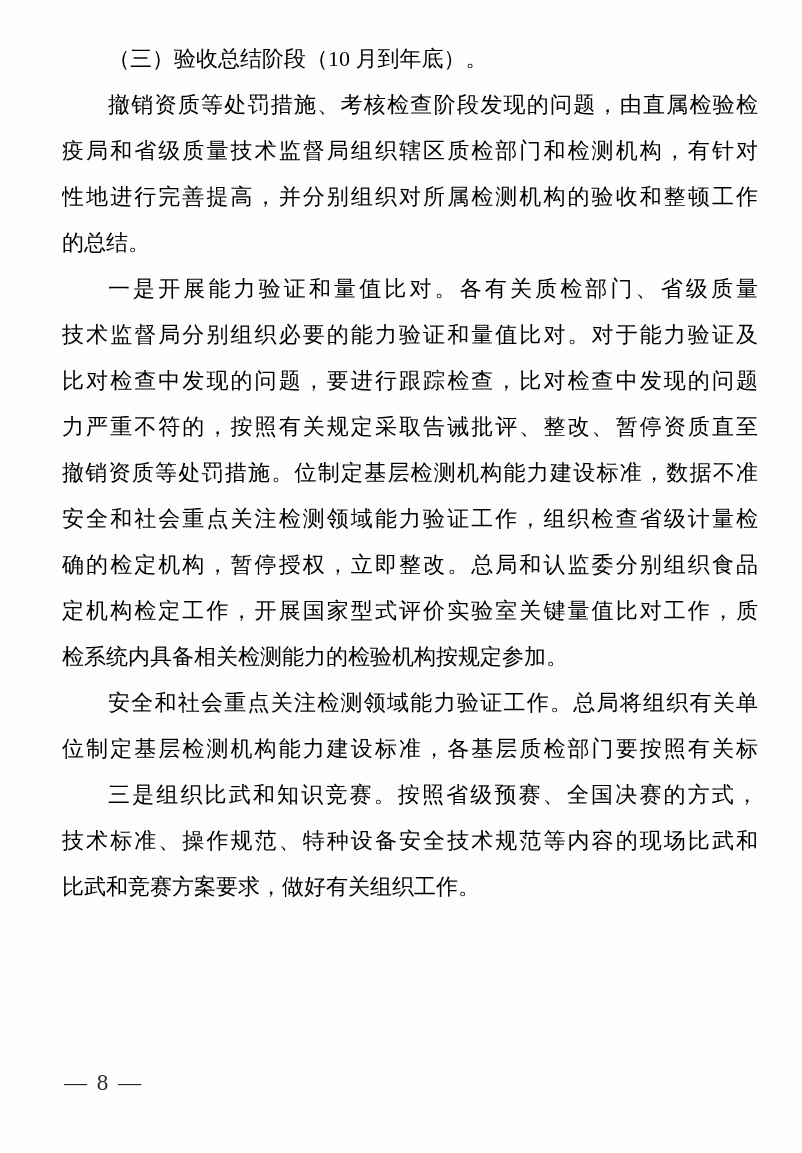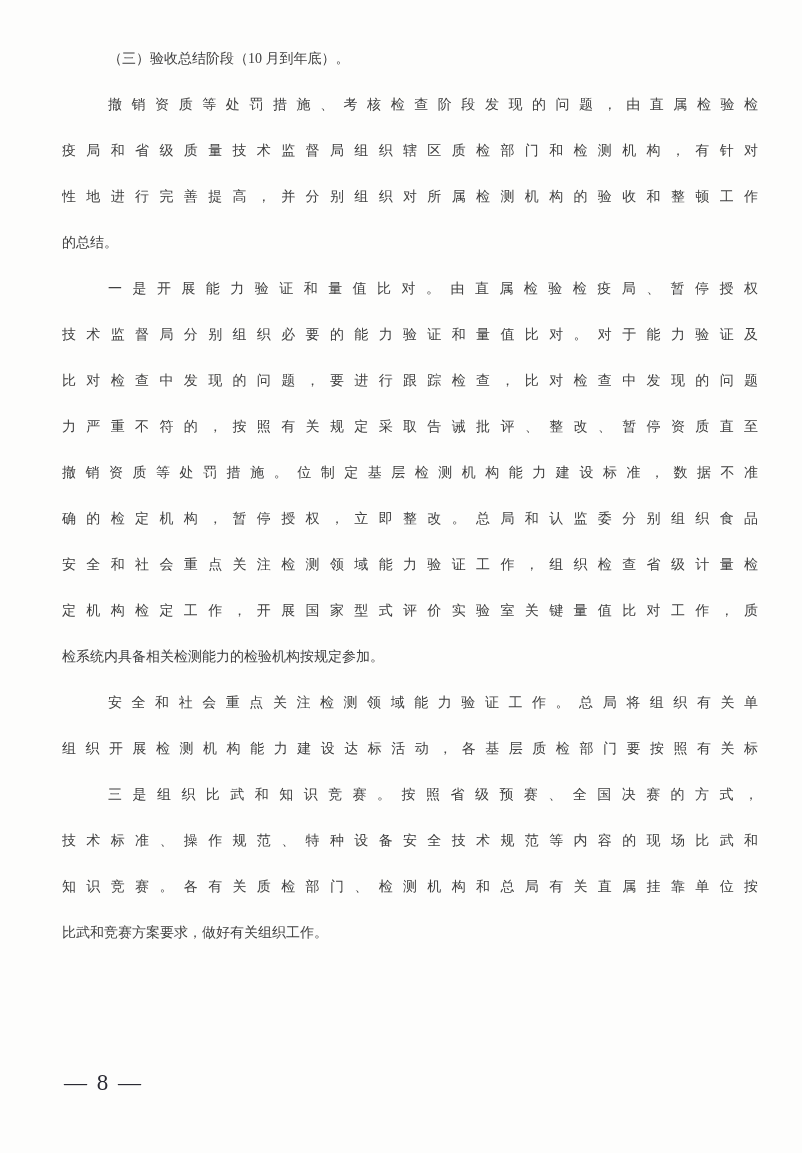--- a/index.html
+++ b/index.html
@@ -18,22 +18,22 @@
   }
   .doc-body {
     position: absolute;
     left: 62px;
     top: 36px;
     width: 696px;
   }
   .line {
     height: 46px;
     line-height: 46px;
-    font-size: 14px;
-    color: #404040;
+    font-size: 22px;
+    color: #000000;
     text-align: justify;
     text-align-last: justify;
     white-space: nowrap;
     overflow: hidden;
   }
   .line.indent {
     padding-left: 46px;
   }
   .line.para-end {
     text-align-last: left;
@@ -51,33 +51,32 @@
 </head>
 <body>
 
 <div class="page">
   <div class="doc-body">
     <div class="line indent para-end">（三）验收总结阶段（10 月到年底）。</div>
     <div class="line indent">撤销资质等处罚措施、考核检查阶段发现的问题，由直属检验检</div>
     <div class="line">疫局和省级质量技术监督局组织辖区质检部门和检测机构，有针对</div>
     <div class="line">性地进行完善提高，并分别组织对所属检测机构的验收和整顿工作</div>
     <div class="line para-end">的总结。</div>
-    <div class="line indent">一是开展能力验证和量值比对。由直属检验检疫局、暂停授权</div>
+    <div class="line indent">一是开展能力验证和量值比对。各有关质检部门、省级质量</div>
     <div class="line">技术监督局分别组织必要的能力验证和量值比对。对于能力验证及</div>
     <div class="line">比对检查中发现的问题，要进行跟踪检查，比对检查中发现的问题</div>
     <div class="line">力严重不符的，按照有关规定采取告诫批评、整改、暂停资质直至</div>
     <div class="line">撤销资质等处罚措施。位制定基层检测机构能力建设标准，数据不准</div>
+    <div class="line">安全和社会重点关注检测领域能力验证工作，组织检查省级计量检</div>
     <div class="line">确的检定机构，暂停授权，立即整改。总局和认监委分别组织食品</div>
-    <div class="line">安全和社会重点关注检测领域能力验证工作，组织检查省级计量检</div>
     <div class="line">定机构检定工作，开展国家型式评价实验室关键量值比对工作，质</div>
     <div class="line para-end">检系统内具备相关检测能力的检验机构按规定参加。</div>
     <div class="line indent">安全和社会重点关注检测领域能力验证工作。总局将组织有关单</div>
-    <div class="line">组织开展检测机构能力建设达标活动，各基层质检部门要按照有关标</div>
+    <div class="line">位制定基层检测机构能力建设标准，各基层质检部门要按照有关标</div>
     <div class="line indent">三是组织比武和知识竞赛。按照省级预赛、全国决赛的方式，</div>
     <div class="line">技术标准、操作规范、特种设备安全技术规范等内容的现场比武和</div>
-    <div class="line">知识竞赛。各有关质检部门、检测机构和总局有关直属挂靠单位按</div>
     <div class="line para-end">比武和竞赛方案要求，做好有关组织工作。</div>
   </div>
 
   <div class="footer">
     <span>— 8 —</span>
   </div>
 </div>
 
 </body></html>

